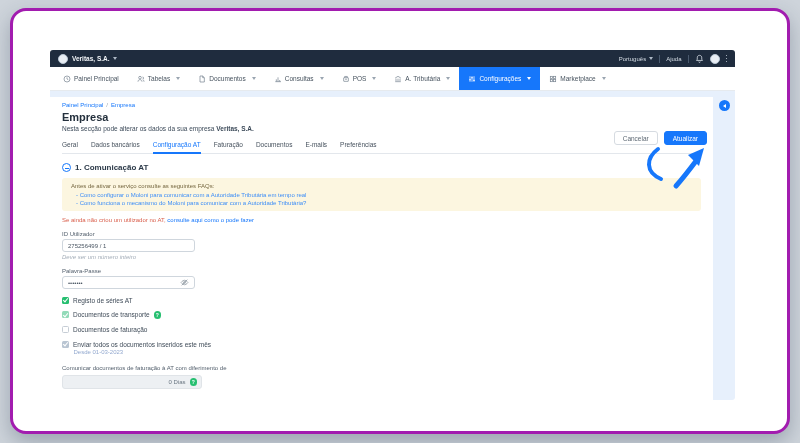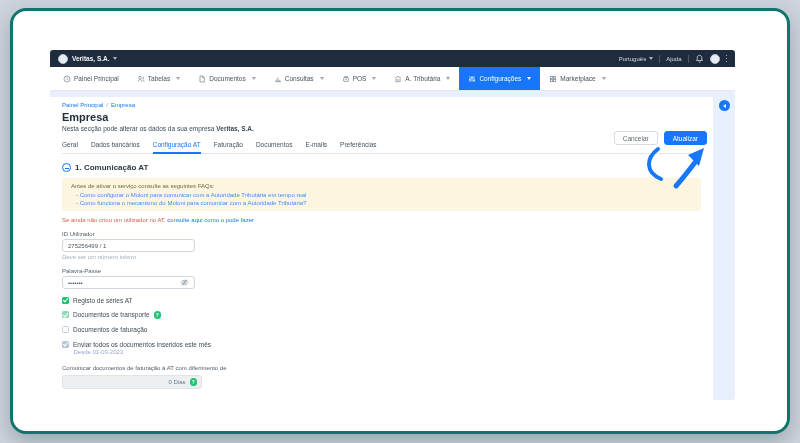--- a/index.html
+++ b/index.html
@@ -1,20 +1,20 @@
 <!DOCTYPE html>
 <html><head>
 <meta charset="utf-8">
 <style>
   * { margin:0; padding:0; box-sizing:border-box; }
   html,body { width:800px; height:443px; overflow:hidden; }
   body { background:#ced4db; font-family:"Liberation Sans", sans-serif; position:relative; }
 
   .card { position:absolute; left:10px; top:8px; width:780px; height:426px; background:#fff;
-          border:3px solid #0f766e; border-radius:16px; box-shadow:0 8px 20px rgba(40,55,75,.30); }
+          border:3px solid #a21caf; border-radius:16px; box-shadow:0 8px 20px rgba(40,55,75,.30); }
   .app { position:absolute; left:37px; top:39px; width:685px; height:350px; }
 
   
   .topbar { height:17px; background:#1f2c3e; border-radius:3px 3px 0 0; display:flex; align-items:center; padding:0 8px; }
   .avatar { width:10px; height:10px; border-radius:50%; background:#e9eef4; border:1px solid #b9c6d4; flex:none; }
   .company { color:#f2f5f8; font-size:6.5px; font-weight:bold; margin-left:4px; }
   .chev { width:0; height:0; border-left:2.5px solid transparent; border-right:2.5px solid transparent; border-top:3px solid #aeb9c6; margin-left:3px; display:inline-block; }
   .topbar-right { margin-left:auto; display:flex; align-items:center; gap:6px; }
   .tb-link { color:#d4dce4; font-size:6px; display:flex; align-items:center; }
   .tb-div { width:1px; height:8px; background:#4a5a6e; }

